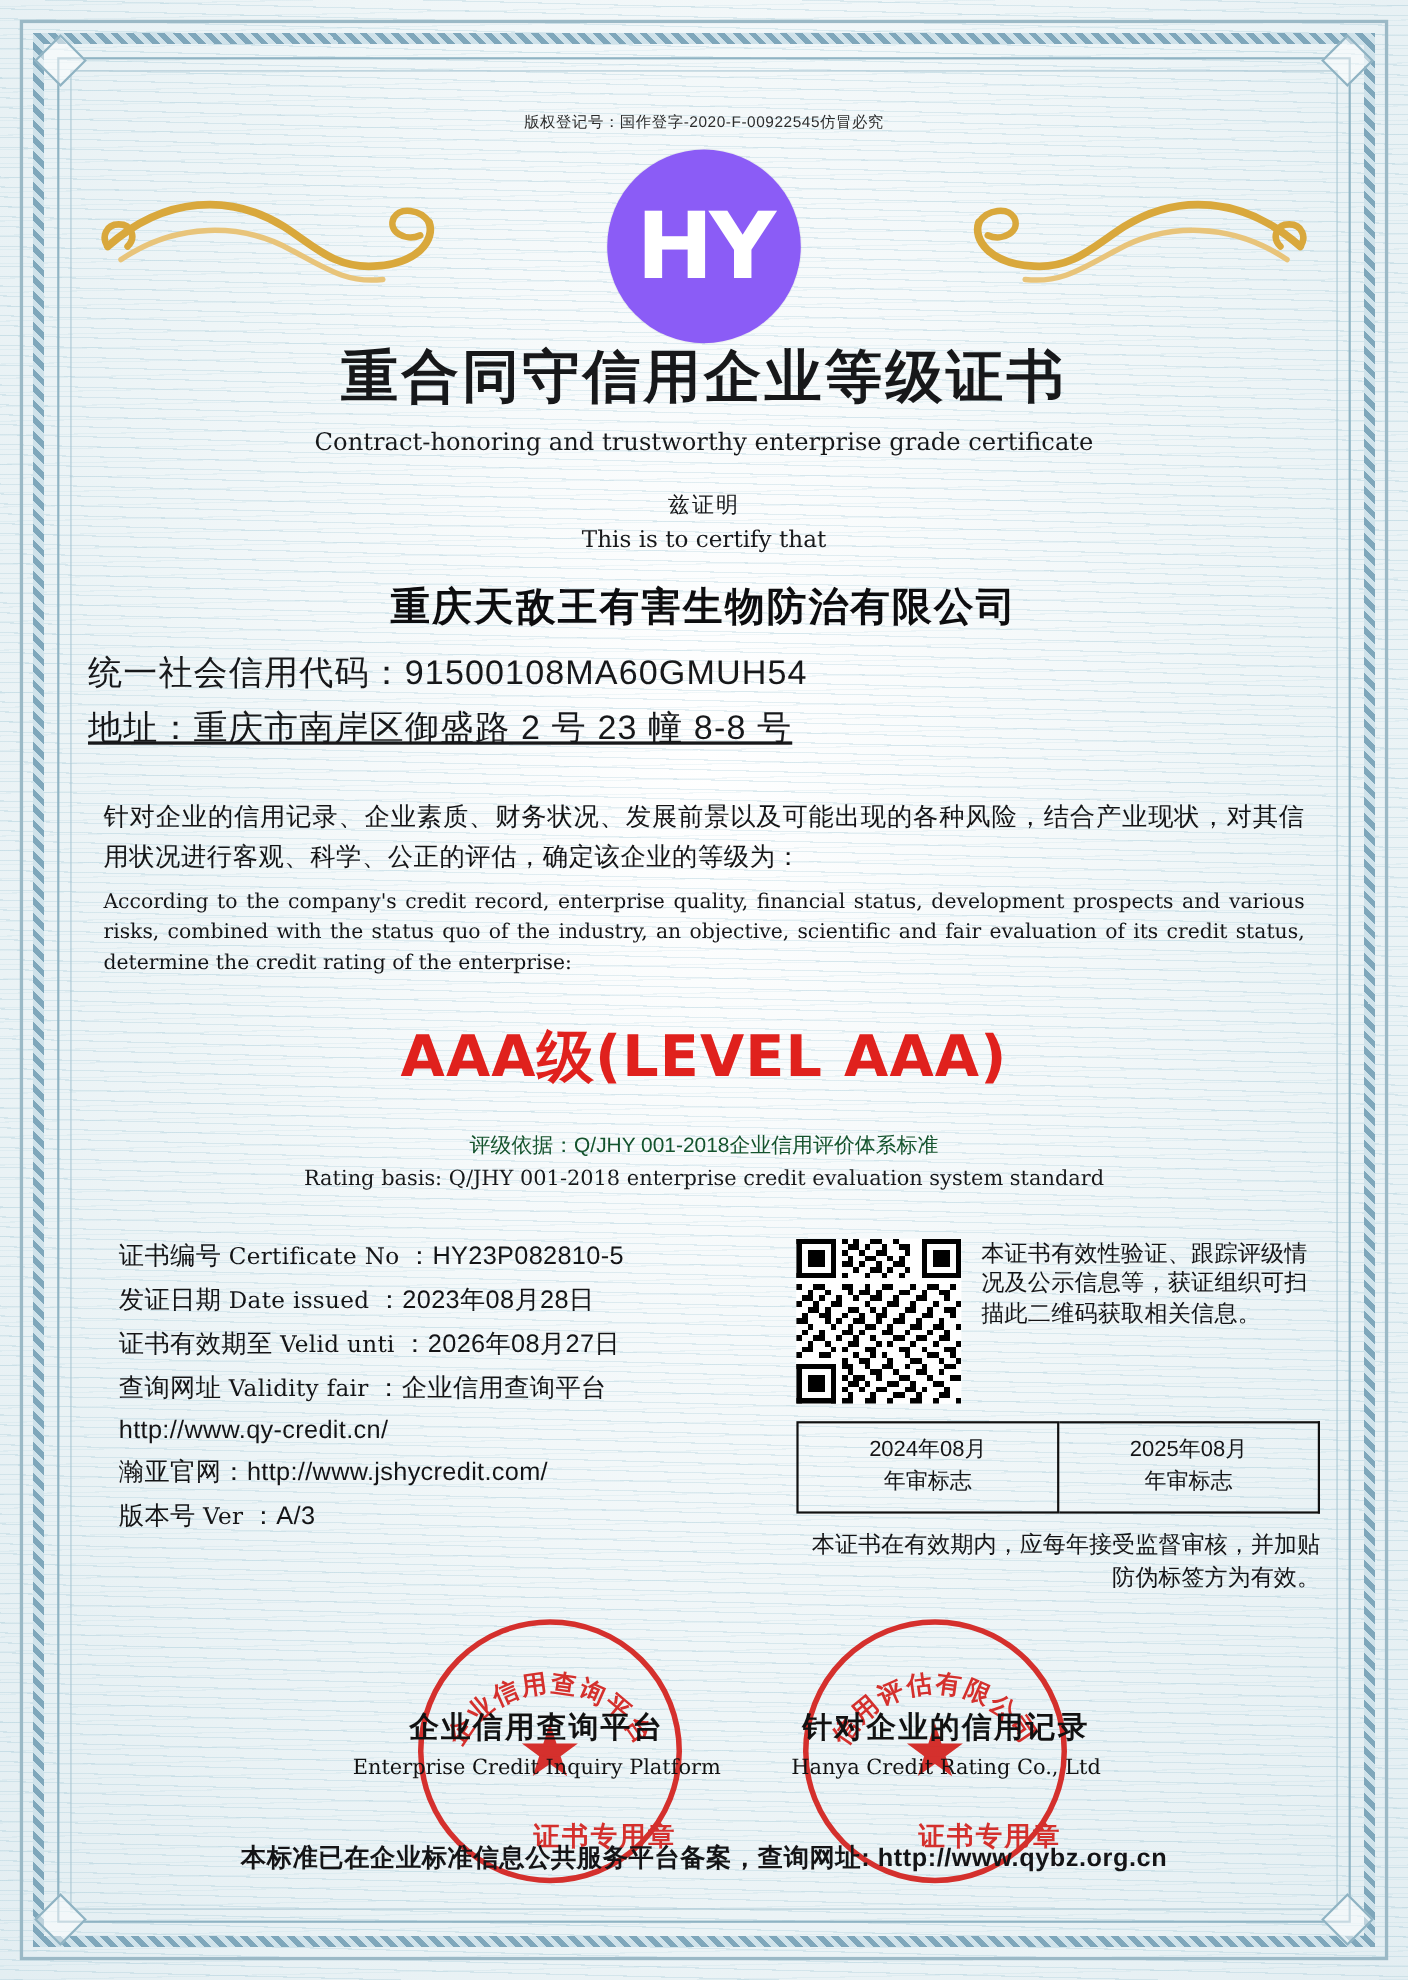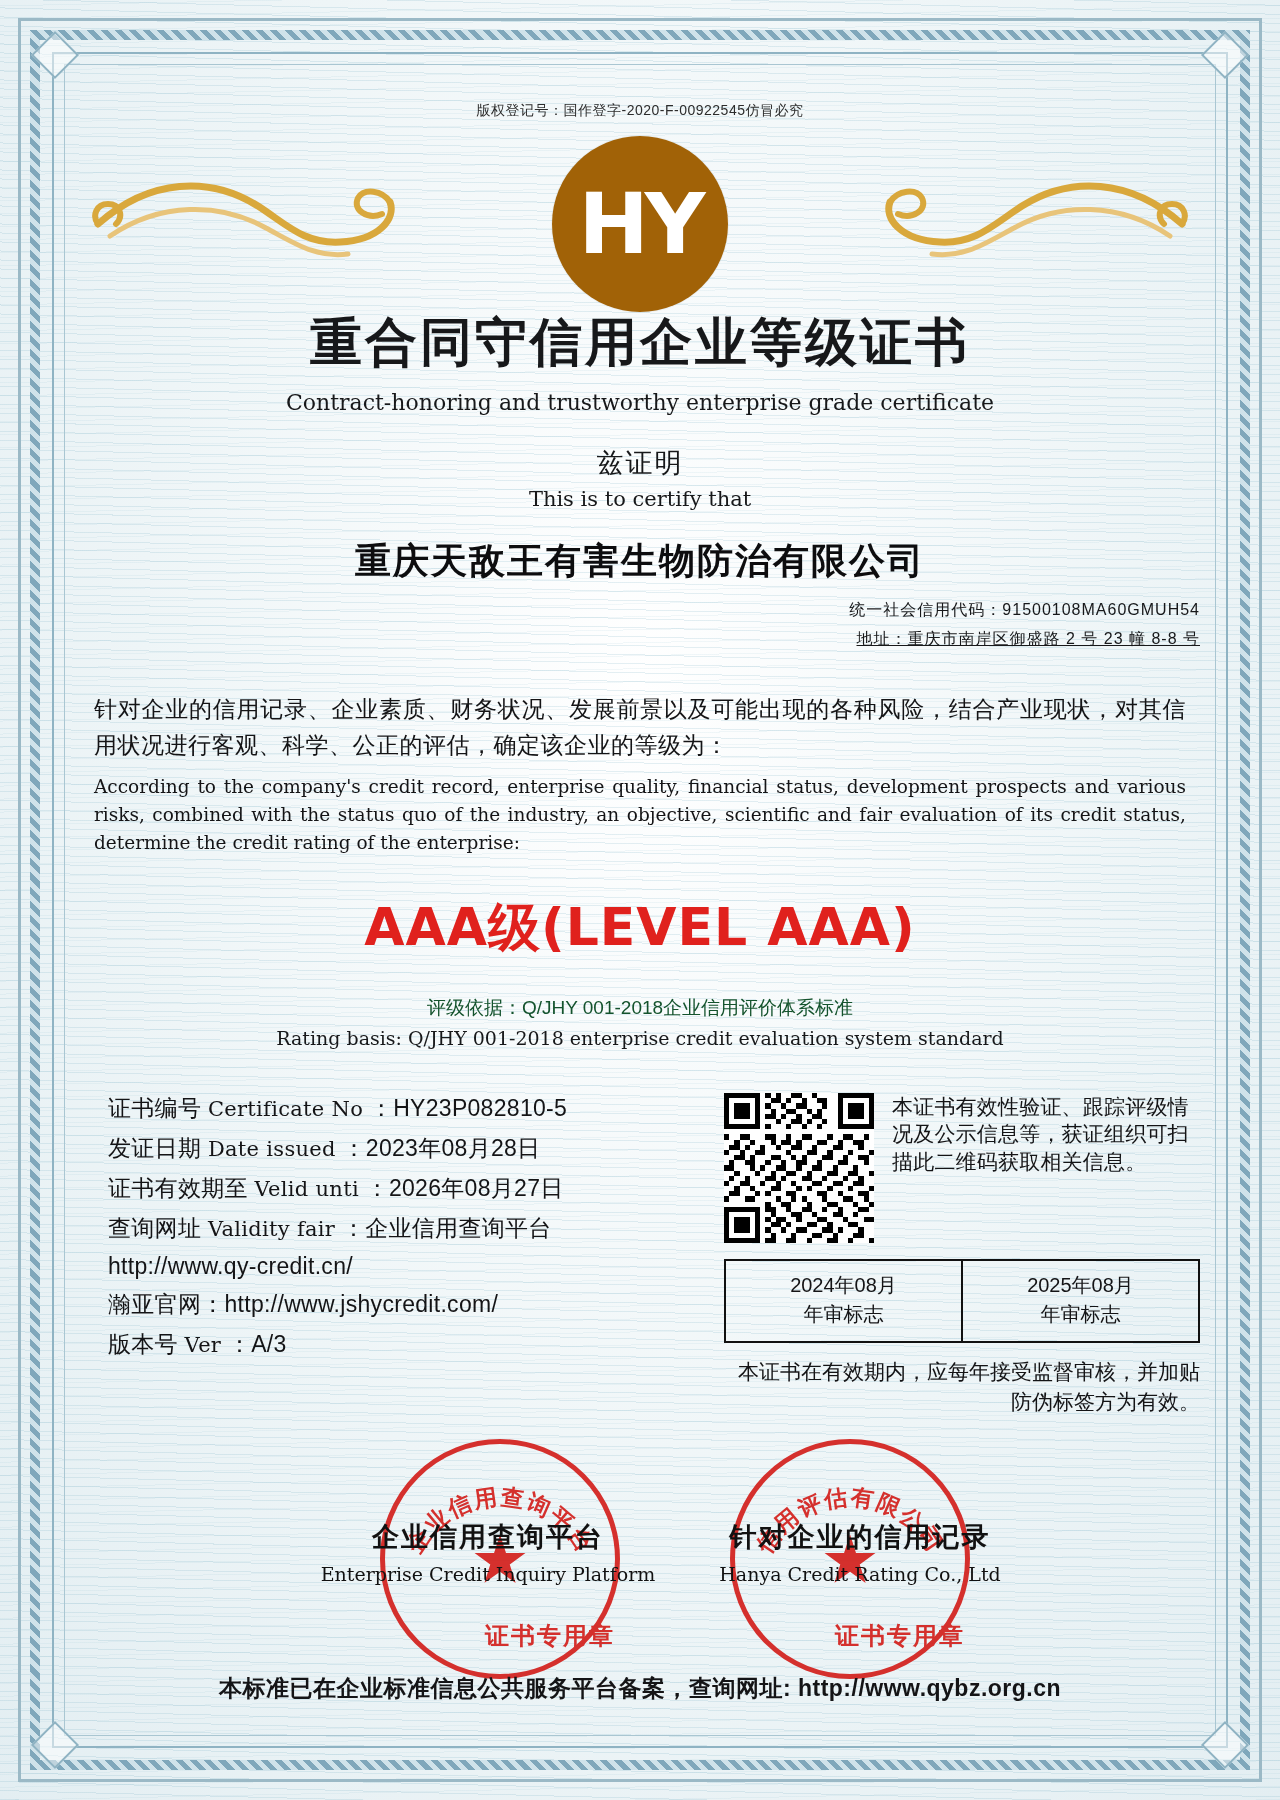--- a/index.html
+++ b/index.html
@@ -113,21 +113,21 @@
   }
   .flourish.left  { left: 10px; }
   .flourish.right { right: 10px; transform: scaleX(-1); }
   .logo-circle {
     position: absolute;
     left: 50%;
     top: 10px;
     transform: translateX(-50%);
     width: 176px; height: 176px;
     border-radius: 50%;
-    background: #a16207;
+    background: #8b5cf6;
     display: flex;
     align-items: center;
     justify-content: center;
     box-shadow: 0 0 0 1px rgba(0,0,0,0.04);
   }
   .logo-text {
     color: #ffffff;
     font-size: 84px;
     font-weight: bold;
     letter-spacing: -4px;
@@ -147,21 +147,21 @@
   .title-en {
     text-align: center;
     font-size: 22px;
     color: #17181a;
     margin-top: 12px;
     font-family: "DejaVu Serif", serif;
   }
 
   .certify-cn {
     text-align: center;
-    font-size: 27px;
+    font-size: 20px;
     color: #17181a;
     margin-top: 30px;
     letter-spacing: 2px;
   }
   .certify-en {
     text-align: center;
     font-size: 21px;
     color: #17181a;
     margin-top: 6px;
     font-family: "DejaVu Serif", serif;
@@ -170,22 +170,22 @@
   .company-name {
     text-align: center;
     font-size: 36px;
     font-weight: bold;
     color: #0d0d0f;
     margin-top: 26px;
     letter-spacing: 2px;
     font-family: "DejaVu Sans", sans-serif;
   }
   .company-meta {
-    text-align: right;
-    font-size: 16px;
+    text-align: left;
+    font-size: 31px;
     color: #17181a;
     margin-top: 14px;
     letter-spacing: 1px;
   }
   .company-meta.second { margin-top: 8px; text-decoration: underline; }
 
   .para {
     margin-top: 42px;
     padding: 0 14px;
   }

